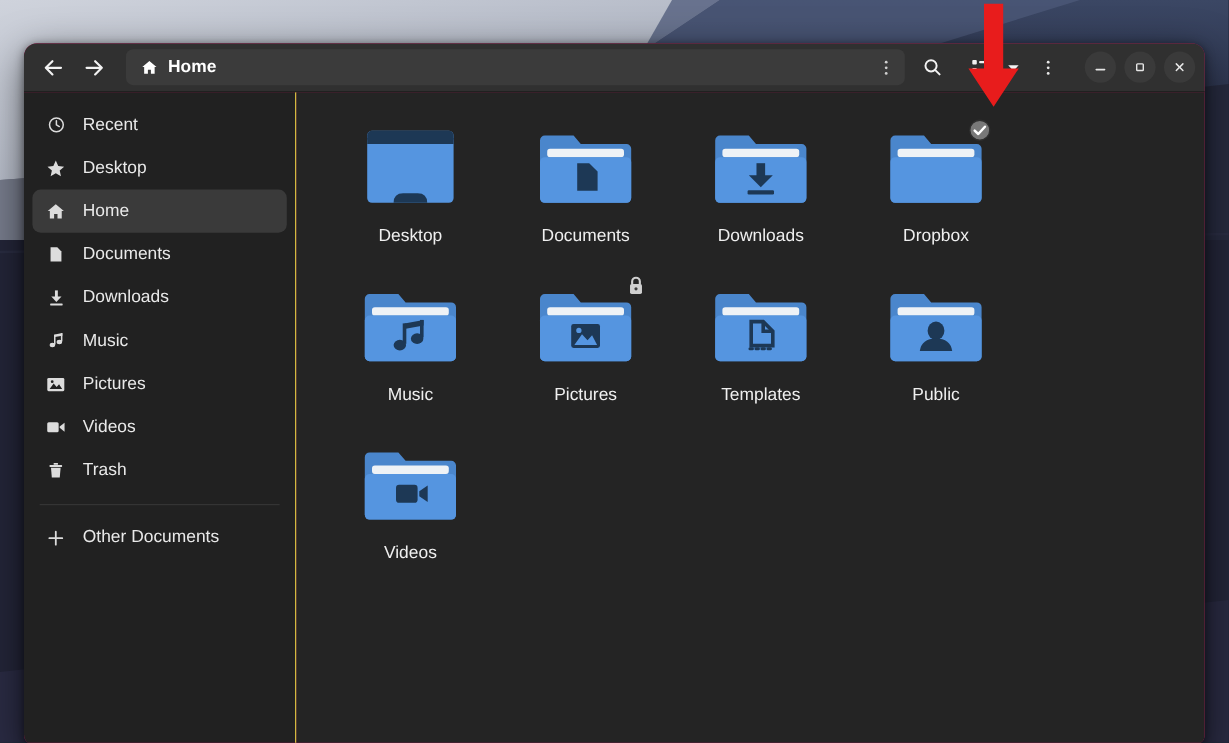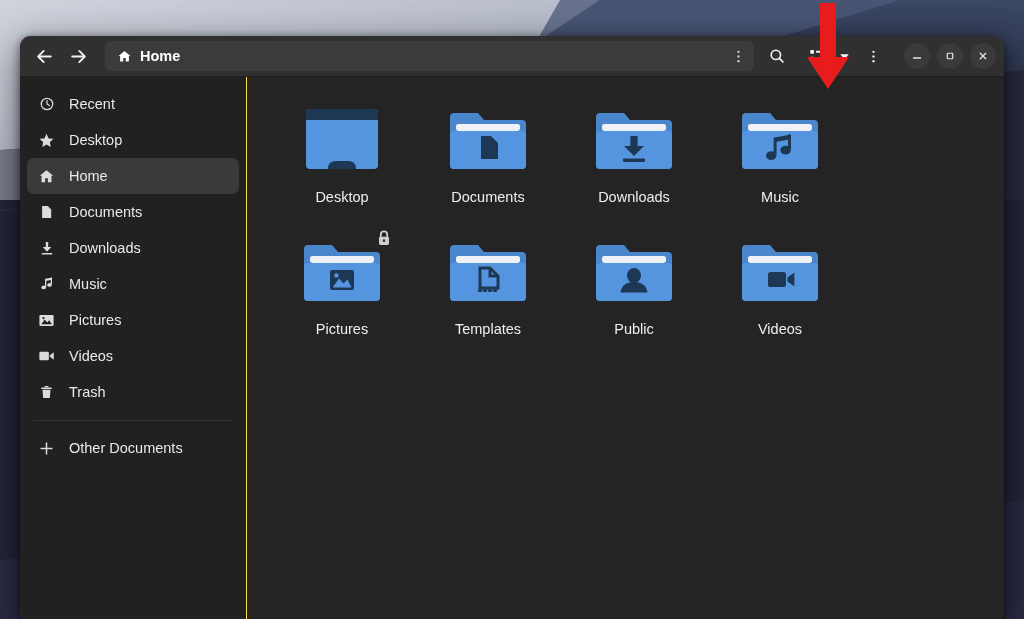--- a/index.html
+++ b/index.html
@@ -359,20 +359,36 @@
               <rect x="8" y="19" width="64" height="7" rx="2.4" fill="#eef2f6"></rect>
               <path d="M6 26 h68 a4 4 0 0 1 4 4 v30 a4 4 0 0 1 -4 4 h-68 a4 4 0 0 1 -4 -4 v-30 a4 4 0 0 1 4 -4 z" fill="#5595e0"></path>
               <rect x="36.4" y="31" width="7.2" height="12" fill="#1d3855"></rect>
               <polygon points="30,41 50,41 40,51" fill="#1d3855"></polygon>
               <rect x="29" y="53.5" width="22" height="3.6" rx="1" fill="#1d3855"></rect>
             </svg>
           </div>
           <div class="label">Downloads</div>
         </div>
 
+        <div class="cell">
+          <div class="iconwrap">
+            <svg width="80" height="74" viewBox="0 0 80 74">
+              <path d="M6 8 h24 l6 7 h38 a4 4 0 0 1 4 4 v41 a4 4 0 0 1 -4 4 h-68 a4 4 0 0 1 -4 -4 v-48 a4 4 0 0 1 4 -4 z" fill="#4a86cc"></path>
+              <rect x="8" y="19" width="64" height="7" rx="2.4" fill="#eef2f6"></rect>
+              <path d="M6 26 h68 a4 4 0 0 1 4 4 v30 a4 4 0 0 1 -4 4 h-68 a4 4 0 0 1 -4 -4 v-30 a4 4 0 0 1 4 -4 z" fill="#5595e0"></path>
+            </svg>
+            <span class="badge" style="top:-6px; right:2px;">
+              <svg width="19" height="19" viewBox="0 0 24 24">
+                <circle cx="12" cy="12" r="10.5" fill="#787878" stroke="#2e2e2e" stroke-width="1.4"></circle>
+                <polyline points="6.6,12.4 10.4,16 17.4,8.4" fill="none" stroke="#ffffff" stroke-width="2.6" stroke-linecap="round" stroke-linejoin="round"></polyline>
+              </svg>
+            </span>
+          </div>
+          <div class="label">Dropbox</div>
+        </div>
 
         <div class="cell">
           <div class="iconwrap">
             <svg width="80" height="74" viewBox="0 0 80 74">
               <path d="M6 8 h24 l6 7 h38 a4 4 0 0 1 4 4 v41 a4 4 0 0 1 -4 4 h-68 a4 4 0 0 1 -4 -4 v-48 a4 4 0 0 1 4 -4 z" fill="#4a86cc"></path>
               <rect x="8" y="19" width="64" height="7" rx="2.4" fill="#eef2f6"></rect>
               <path d="M6 26 h68 a4 4 0 0 1 4 4 v30 a4 4 0 0 1 -4 4 h-68 a4 4 0 0 1 -4 -4 v-30 a4 4 0 0 1 4 -4 z" fill="#5595e0"></path>
               <g fill="#1d3855">
                 <path d="M35 32.5 L51 29.6 v4.6 L35 37.1 z"></path>
                 <rect x="33.6" y="32.5" width="3" height="17"></rect>

